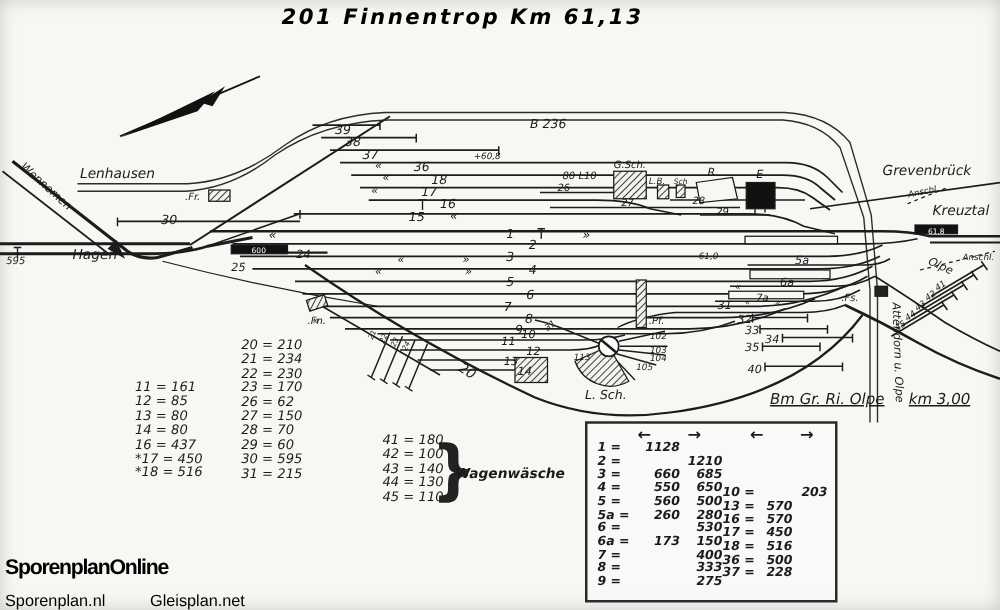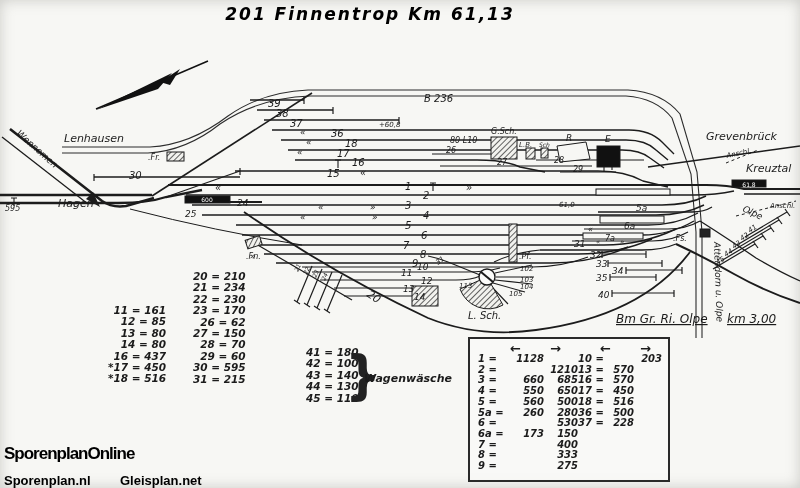--- a/index.html
+++ b/index.html
@@ -7,36 +7,36 @@
          font-family:"DejaVu Sans",sans-serif;color:#1b1b1b;
          box-shadow:inset 0 0 14px rgba(120,120,115,.35);}
   .abs{position:absolute;}
   .title{left:150px;top:4px;width:440px;text-align:center;font-size:17px;font-style:italic;
          font-weight:bold;letter-spacing:2px;color:#000000;}
   svg text{font-family:"DejaVu Sans",sans-serif;fill:#1b1b1b;font-style:italic;}
   svg text.wh{fill:#fff;font-style:normal;}
   svg text.mid{text-anchor:middle;}
   svg text.u{text-decoration:underline;}
   
-  .tcol{position:absolute;font-size:10.5px;font-style:italic;font-weight:bold;line-height:11.4px;white-space:nowrap;text-align:right;}
+  .tcol{position:absolute;font-size:10.5px;font-style:italic;font-weight:normal;line-height:11.4px;white-space:nowrap;}
   .brace{left:345px;top:347px;font-size:50px;font-weight:bold;transform:scaleY(1.05);color:#222;}
   .wash-note{left:364px;top:372px;font-size:11px;font-style:italic;font-weight:bold;}
   
   .boxtable{left:468px;top:337px;width:198px;height:141px;border:2px solid #2a2a2a;background:rgba(250,250,248,.6);}
   .boxtable .arrow{position:absolute;top:2px;font-size:13px;font-weight:bold;}
   .bgroup{position:absolute;top:15px;font-size:10px;font-style:italic;font-weight:bold;line-height:10.7px;}
   .bgroup.g1{left:8px;}
-  .bgroup.g2{left:108px;}
+  .bgroup.g2{left:108px;margin-top:36px;}
   .brow{display:flex;}
   .g1 .bt{width:32px;} .g1 .ba{width:34px;text-align:right;} .g1 .bb{width:34px;text-align:right;}
   .g2 .bt{width:30px;} .g2 .ba{width:26px;text-align:right;} .g2 .bb{width:28px;text-align:right;}
   
   .logo-main{left:4px;top:444px;font-family:"Liberation Sans",sans-serif;font-size:17px;font-weight:bold;
              letter-spacing:-1px;color:#000;}
-  .logo-sub{top:473px;font-family:"Liberation Sans",sans-serif;font-size:13px;font-weight:bold;color:#000;}
+  .logo-sub{top:473px;font-family:"Liberation Sans",sans-serif;font-size:13px;font-weight:normal;color:#000;}
   .logo-sub.l{left:4px;} .logo-sub.r{left:120px;}
 </style>
 </head>
 <body>
 
 <div class="stage">
 
   <div class="abs title">201 Finnentrop  Km 61,13</div>
 
   <svg class="abs" style="left:0;top:0" width="800" height="488" viewBox="0 0 800 488">

